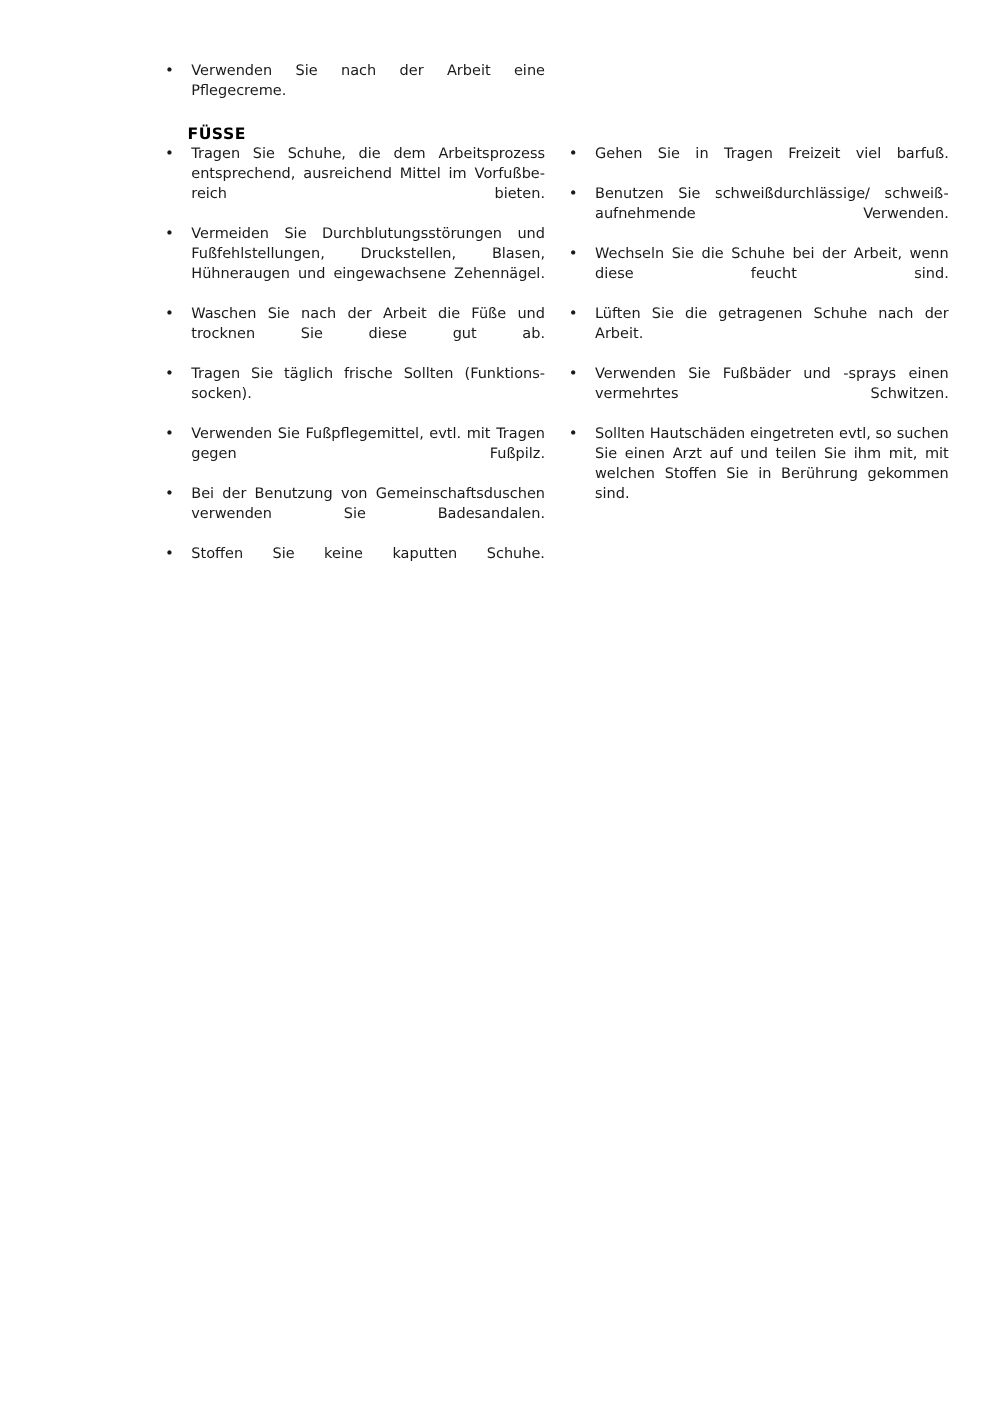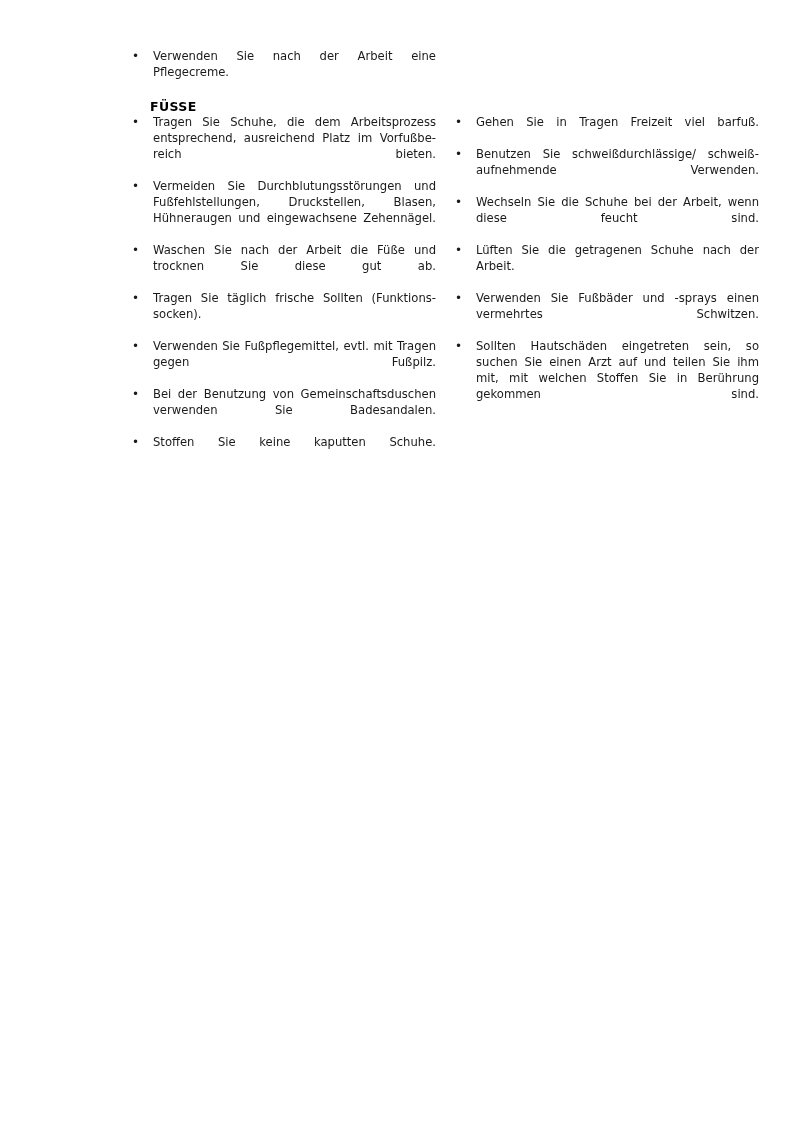--- a/index.html
+++ b/index.html
@@ -111,21 +111,21 @@
       </li>
     </ul>
   </div>
 
   <div class="section-title">FÜSSE</div>
 
   <div class="col-left">
     <ul class="blist">
       <li class="bitem f0">
         <span class="bullet">•</span>
-        <span class="btext">Tragen Sie Schuhe, die dem Arbeitsprozess entsprechend, ausreichend Platz im Vorfußbe-reich bieten.</span>
+        <span class="btext">Tragen Sie Schuhe, die dem Arbeitsprozess entsprechend, ausreichend Mittel im Vorfußbe-reich bieten.</span>
       </li>
       <li class="bitem f0">
         <span class="bullet">•</span>
         <span class="btext">Vermeiden Sie Durchblutungsstörungen und Fußfehlstellungen, Druckstellen, Blasen, Hühneraugen und eingewachsene Zehennägel.</span>
       </li>
       <li class="bitem f0">
         <span class="bullet">•</span>
         <span class="btext">Waschen Sie nach der Arbeit die Füße und trocknen Sie diese gut ab.</span>
       </li>
       <li class="bitem f1">
@@ -164,18 +164,18 @@
       <li class="bitem f0">
         <span class="bullet">•</span>
         <span class="btext">Lüften Sie die getragenen Schuhe nach der Arbeit.</span>
       </li>
       <li class="bitem f1">
         <span class="bullet">•</span>
         <span class="btext">Verwenden Sie Fußbäder und -sprays einen vermehrtes Schwitzen.</span>
       </li>
       <li class="bitem f2">
         <span class="bullet">•</span>
-        <span class="btext">Sollten Hautschäden eingetreten sein, so suchen Sie einen Arzt auf und teilen Sie ihm mit, mit welchen Stoffen Sie in Berührung gekommen sind.</span>
+        <span class="btext">Sollten Hautschäden eingetreten evtl, so suchen Sie einen Arzt auf und teilen Sie ihm mit, mit welchen Stoffen Sie in Berührung gekommen sind.</span>
       </li>
     </ul>
   </div>
 
 </div>
 
 </body></html>

